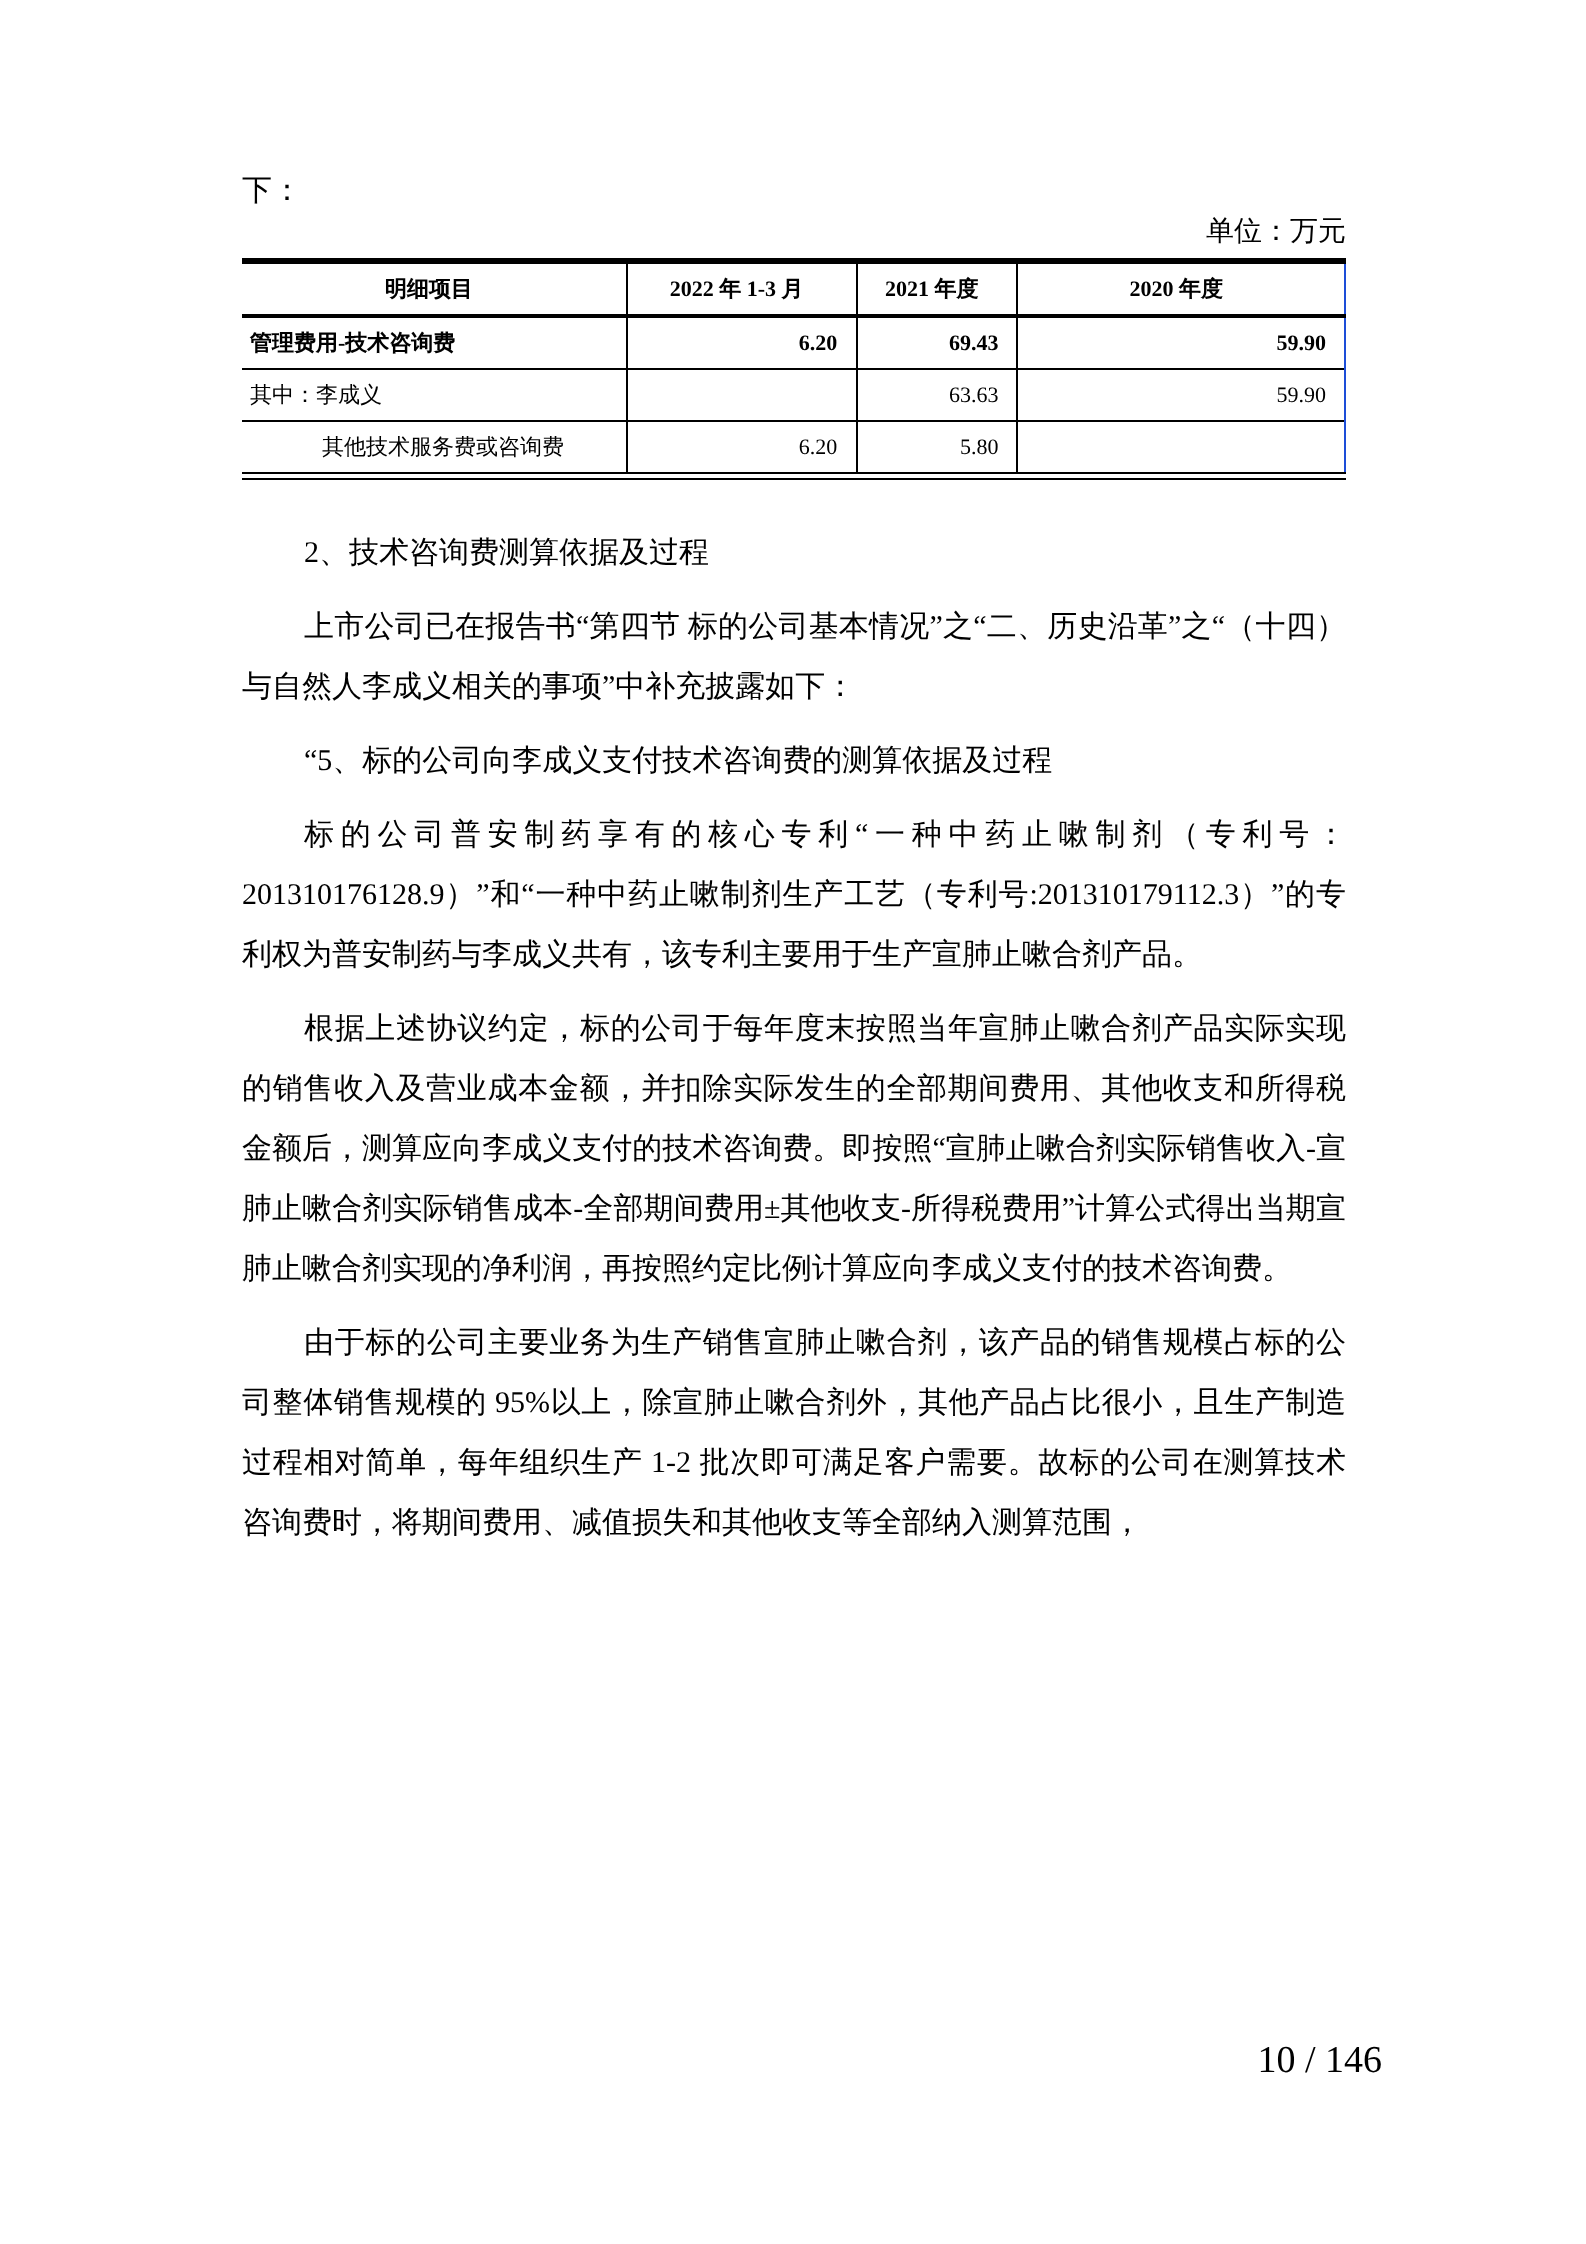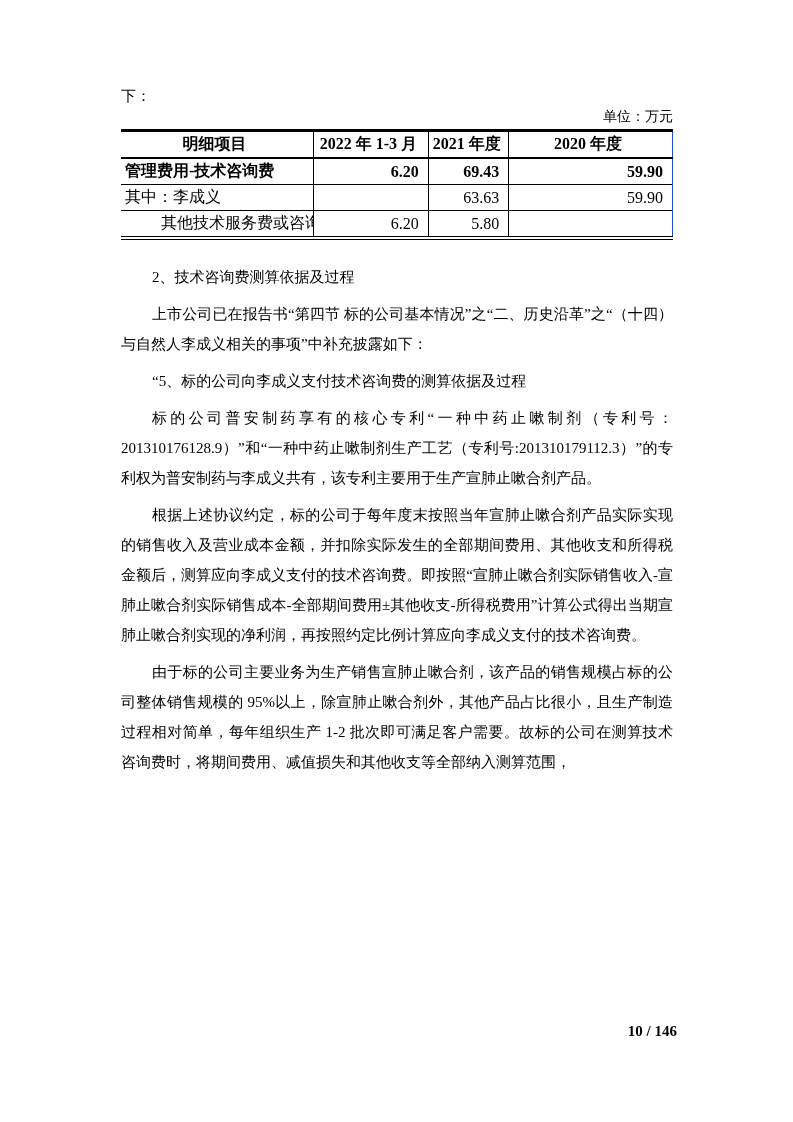--- a/index.html
+++ b/index.html
@@ -20,21 +20,21 @@
     text-align: right; 
   }
 
   table.fin {
     width: 100%;
     border-collapse: collapse;
     table-layout: fixed;
     margin-top: 3px;
     border-top: 3px solid #000;
     border-bottom: 4px double #000;
-    font-size: 16px;
+    font-size: 11px;
   }
   table.fin th, table.fin td {
     height: 23px;
     padding: 1px 9px 1px 4px;
     vertical-align: middle;
     overflow: hidden;
     white-space: nowrap;
   }
   table.fin th + th, table.fin td + td { border-left: 1px solid #000; }
   table.fin th:last-child, table.fin td:last-child { border-right: 1px solid #1d4ed8; }
@@ -55,23 +55,23 @@
     text-align: justify;
     margin: 7px 0 0 0;
   }
   .para.fl-indent { text-indent: 31px; }
   .para.first { margin-top: 22px; }
   .kai { font-weight: normal; }
 
   .pagenum {
     position: absolute;
     top: 1022px;
-    right: 116px;
-    font-size: 15px;
-    font-weight: bold;
+    right: 102px;
+    font-size: 19px;
+    font-weight: normal;
     line-height: 18px;
   }
 </style>
 </head>
 <body>
 
 <div class="content">
 
   <div class="lead">下：</div>
 

